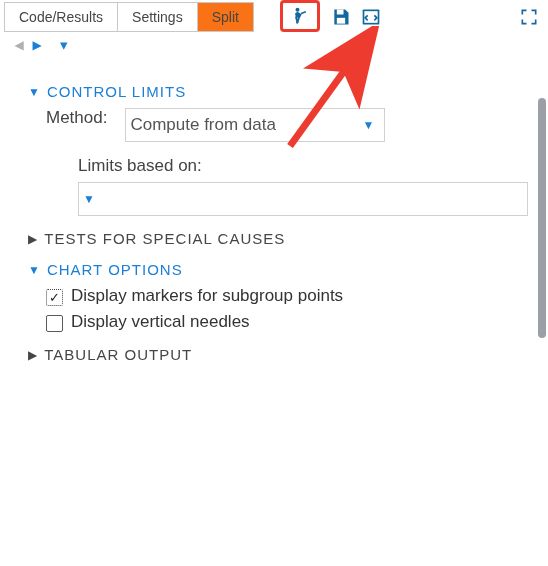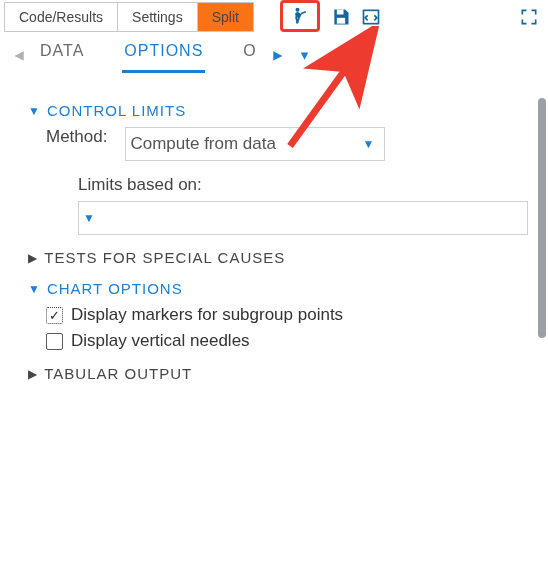--- a/index.html
+++ b/index.html
@@ -57,21 +57,21 @@
     display:flex; align-items:center; justify-content:space-between;
     border:1px solid #d0d0d0; height:34px; padding:0 10px 0 4px;
     font-size:17px; color:#555; min-width:260px; cursor:pointer; background:#fff;
   }
   .combo .caret{ color:#1b7fd6; font-size:12px;}
 
   .sublabel { font-size:17px; color:#444; margin-top:14px; }
   .sub-combo { margin-top:6px; margin-left:0; }
   .sub-combo .combo{ min-width:320px; }
 
-  .check-row { display:flex; align-items:center; gap:8px; font-size:17px; color:#333; margin-top:6px;}
+  .check-row { display:flex; align-items:flex-end; gap:8px; font-size:17px; color:#333; margin-top:6px;}
   .chk { width:17px; height:17px; border:1.5px solid #5a5a5a; display:flex; align-items:center; justify-content:center; cursor:pointer; border-radius:2px;}
   .chk.checked::after{ content:"✓"; font-size:13px; line-height:1; color:#222; }
   .chk.checked{ border:1.5px dotted #444; }
 
   
   .scroll-thumb{ position:absolute; right:2px; top:98px; width:8px; height:240px; background:#9aa0a6; border-radius:4px; }
 
   
   .arrow-svg{ position:absolute; top:26px; left:280px; pointer-events:none; }
 </style>
@@ -118,25 +118,20 @@
 
   <span class="tb-icon">
     <svg width="20" height="20" viewBox="0 0 24 24" fill="#12679d">
       <path d="M3 3h6v2H5v4H3zM21 3h-6v2h4v4h2zM3 21h6v-2H5v-4H3zM21 21h-6v-2h4v-4h2z"></path>
     </svg>
   </span>
 </div>
 
 <div class="tabs-wrap">
   <span class="chev">◀</span>
-  <div class="tabs">
-    <div class="tab">DATA</div>
-    <div class="tab active">OPTIONS</div>
-    <div class="tab trunc">O</div>
-  </div>
   <span class="chev" style="color:#1b7fd6">▶</span>
   <span class="tabs-caret">▾</span>
 </div>
 
 <div class="content">
 
   <div class="section-header">
     <span class="tri">▼</span>
     <span>CONTROL LIMITS</span>
   </div>

